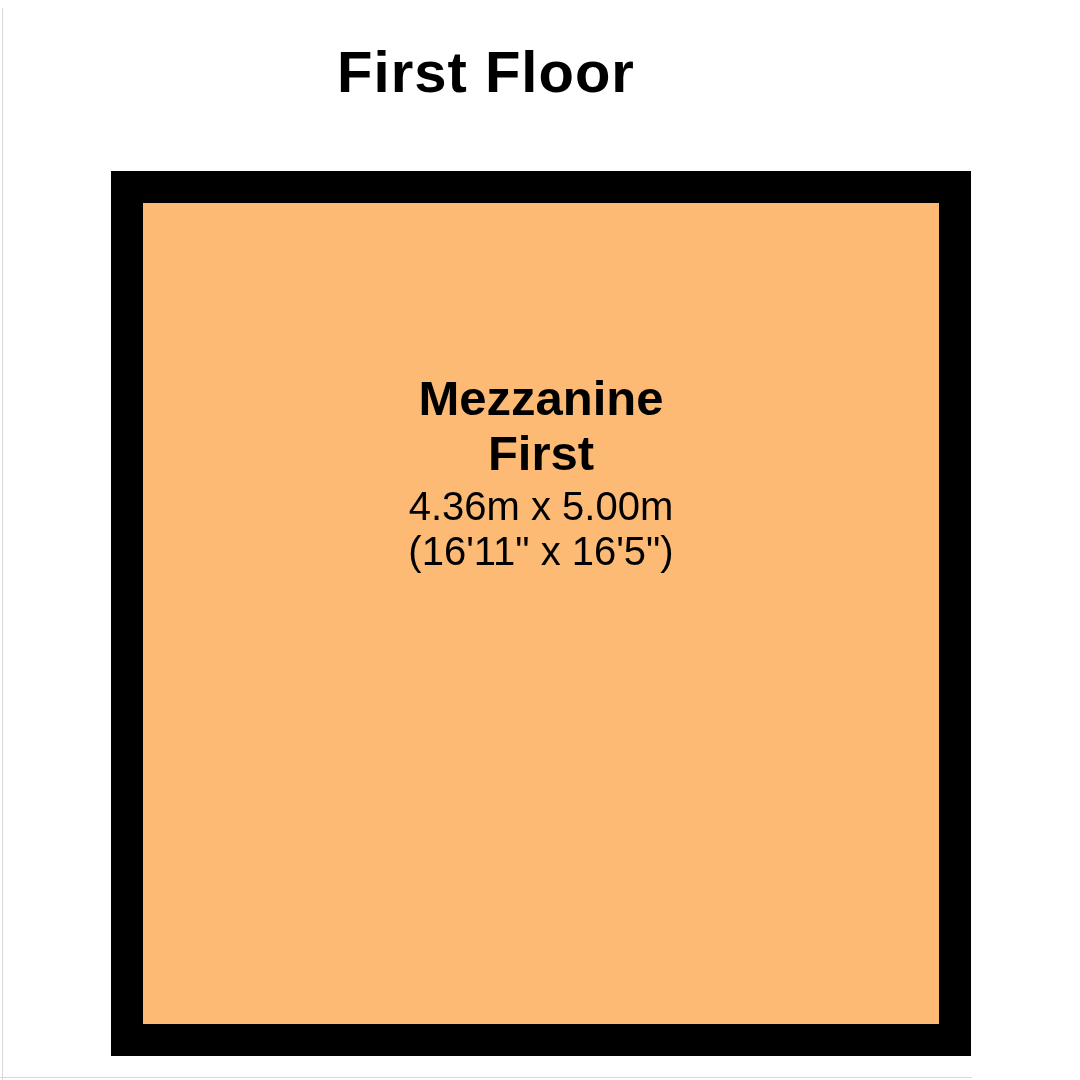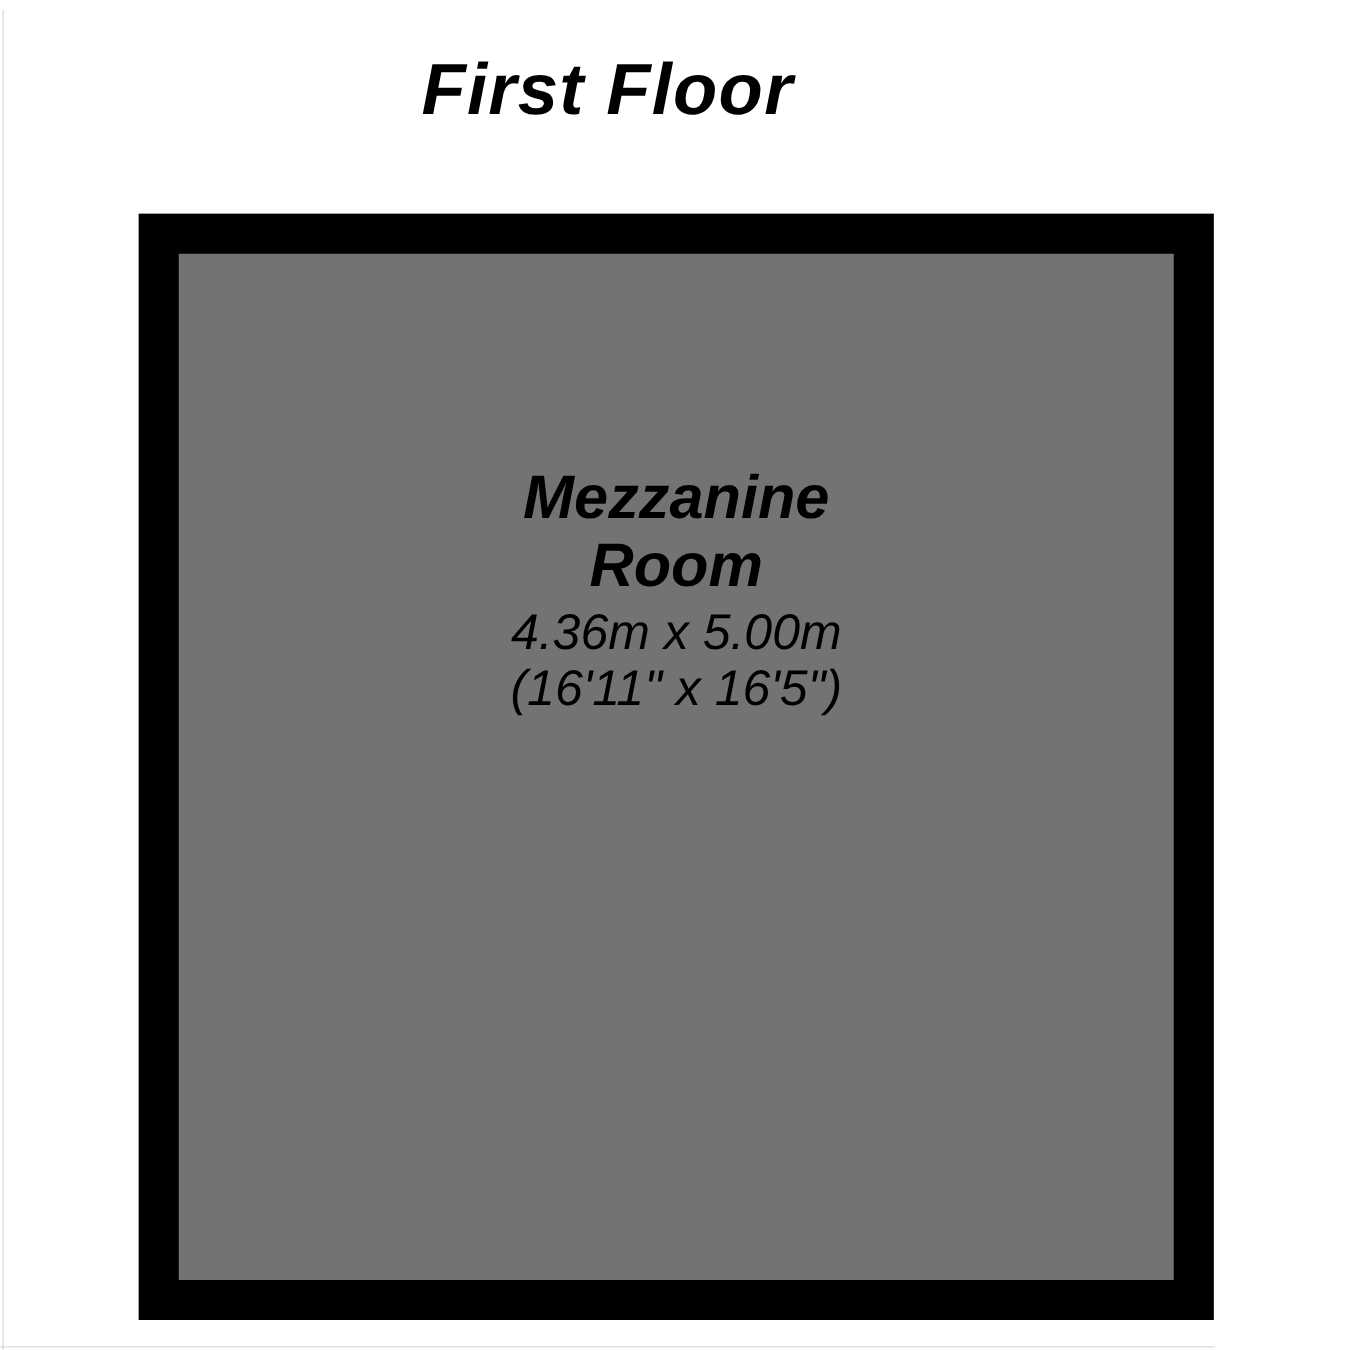--- a/index.html
+++ b/index.html
@@ -8,21 +8,20 @@
     background: #ffffff;
   }
   .canvas {
     position: relative;
     width: 972px;
     height: 1080px;
     background: #ffffff;
     overflow: hidden;
     font-family: "Liberation Sans", sans-serif;
     color: #000000;
-    font-style: italic;
   }
   .floor-title {
     position: absolute;
     top: 40px;
     left: 0;
     width: 100%;
     margin: 0;
     text-align: center;
     font-size: 58px;
     line-height: 1.1;
@@ -31,21 +30,21 @@
     color: #000000;
   }
   .room {
     position: absolute;
     left: 111px;
     top: 171px;
     width: 860px;
     height: 885px;
     box-sizing: border-box;
     border: 32px solid #000000;
-    background: #737373;
+    background: #fdba74;
   }
   .room-label {
     position: absolute;
     top: 168px;
     left: 0;
     right: 0;
     text-align: center;
   }
   .room-name {
     font-size: 49px;
@@ -81,21 +80,21 @@
 <body>
 
 <div class="canvas">
 
   <h1 class="floor-title">First Floor</h1>
 
   <div class="room">
     <div class="room-label">
       <div class="room-name">
         <div>Mezzanine</div>
-        <div>Room</div>
+        <div>First</div>
       </div>
       <div class="room-dims">
         <div>4.36m x 5.00m</div>
         <div>(16'11" x 16'5")</div>
       </div>
     </div>
   </div>
 
   <div class="edge-line-left"></div>
   <div class="edge-line-bottom"></div>

